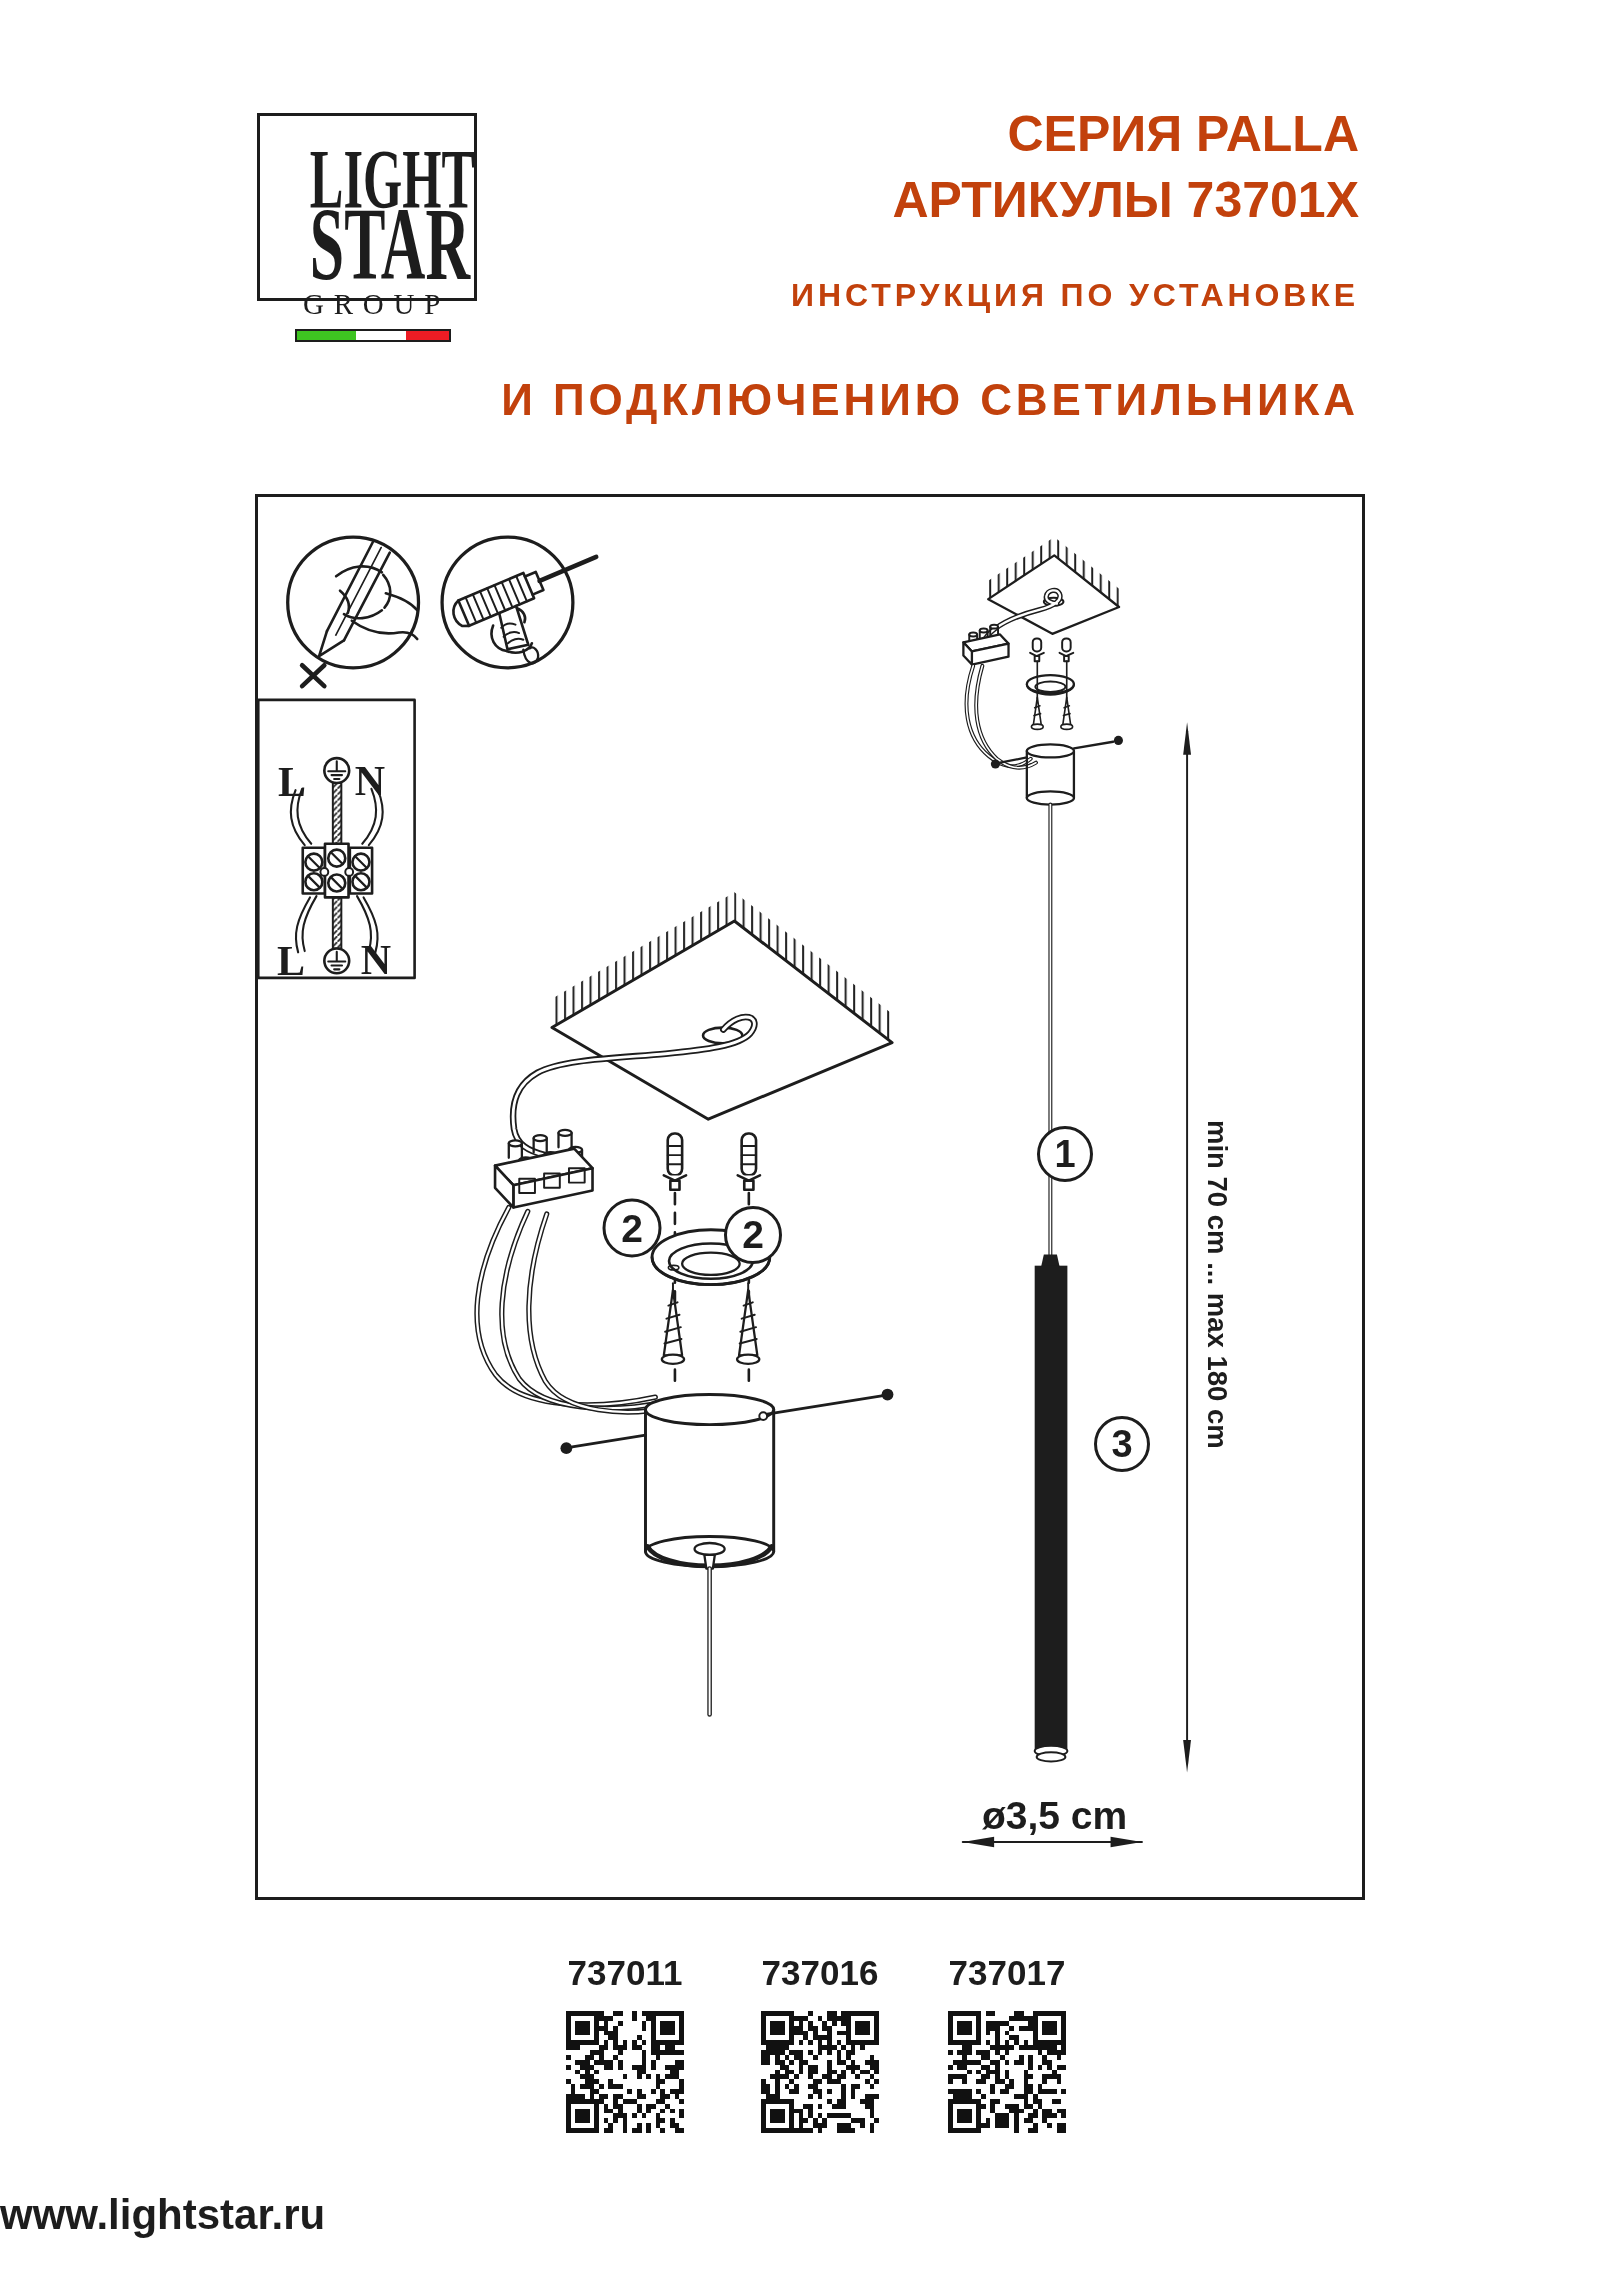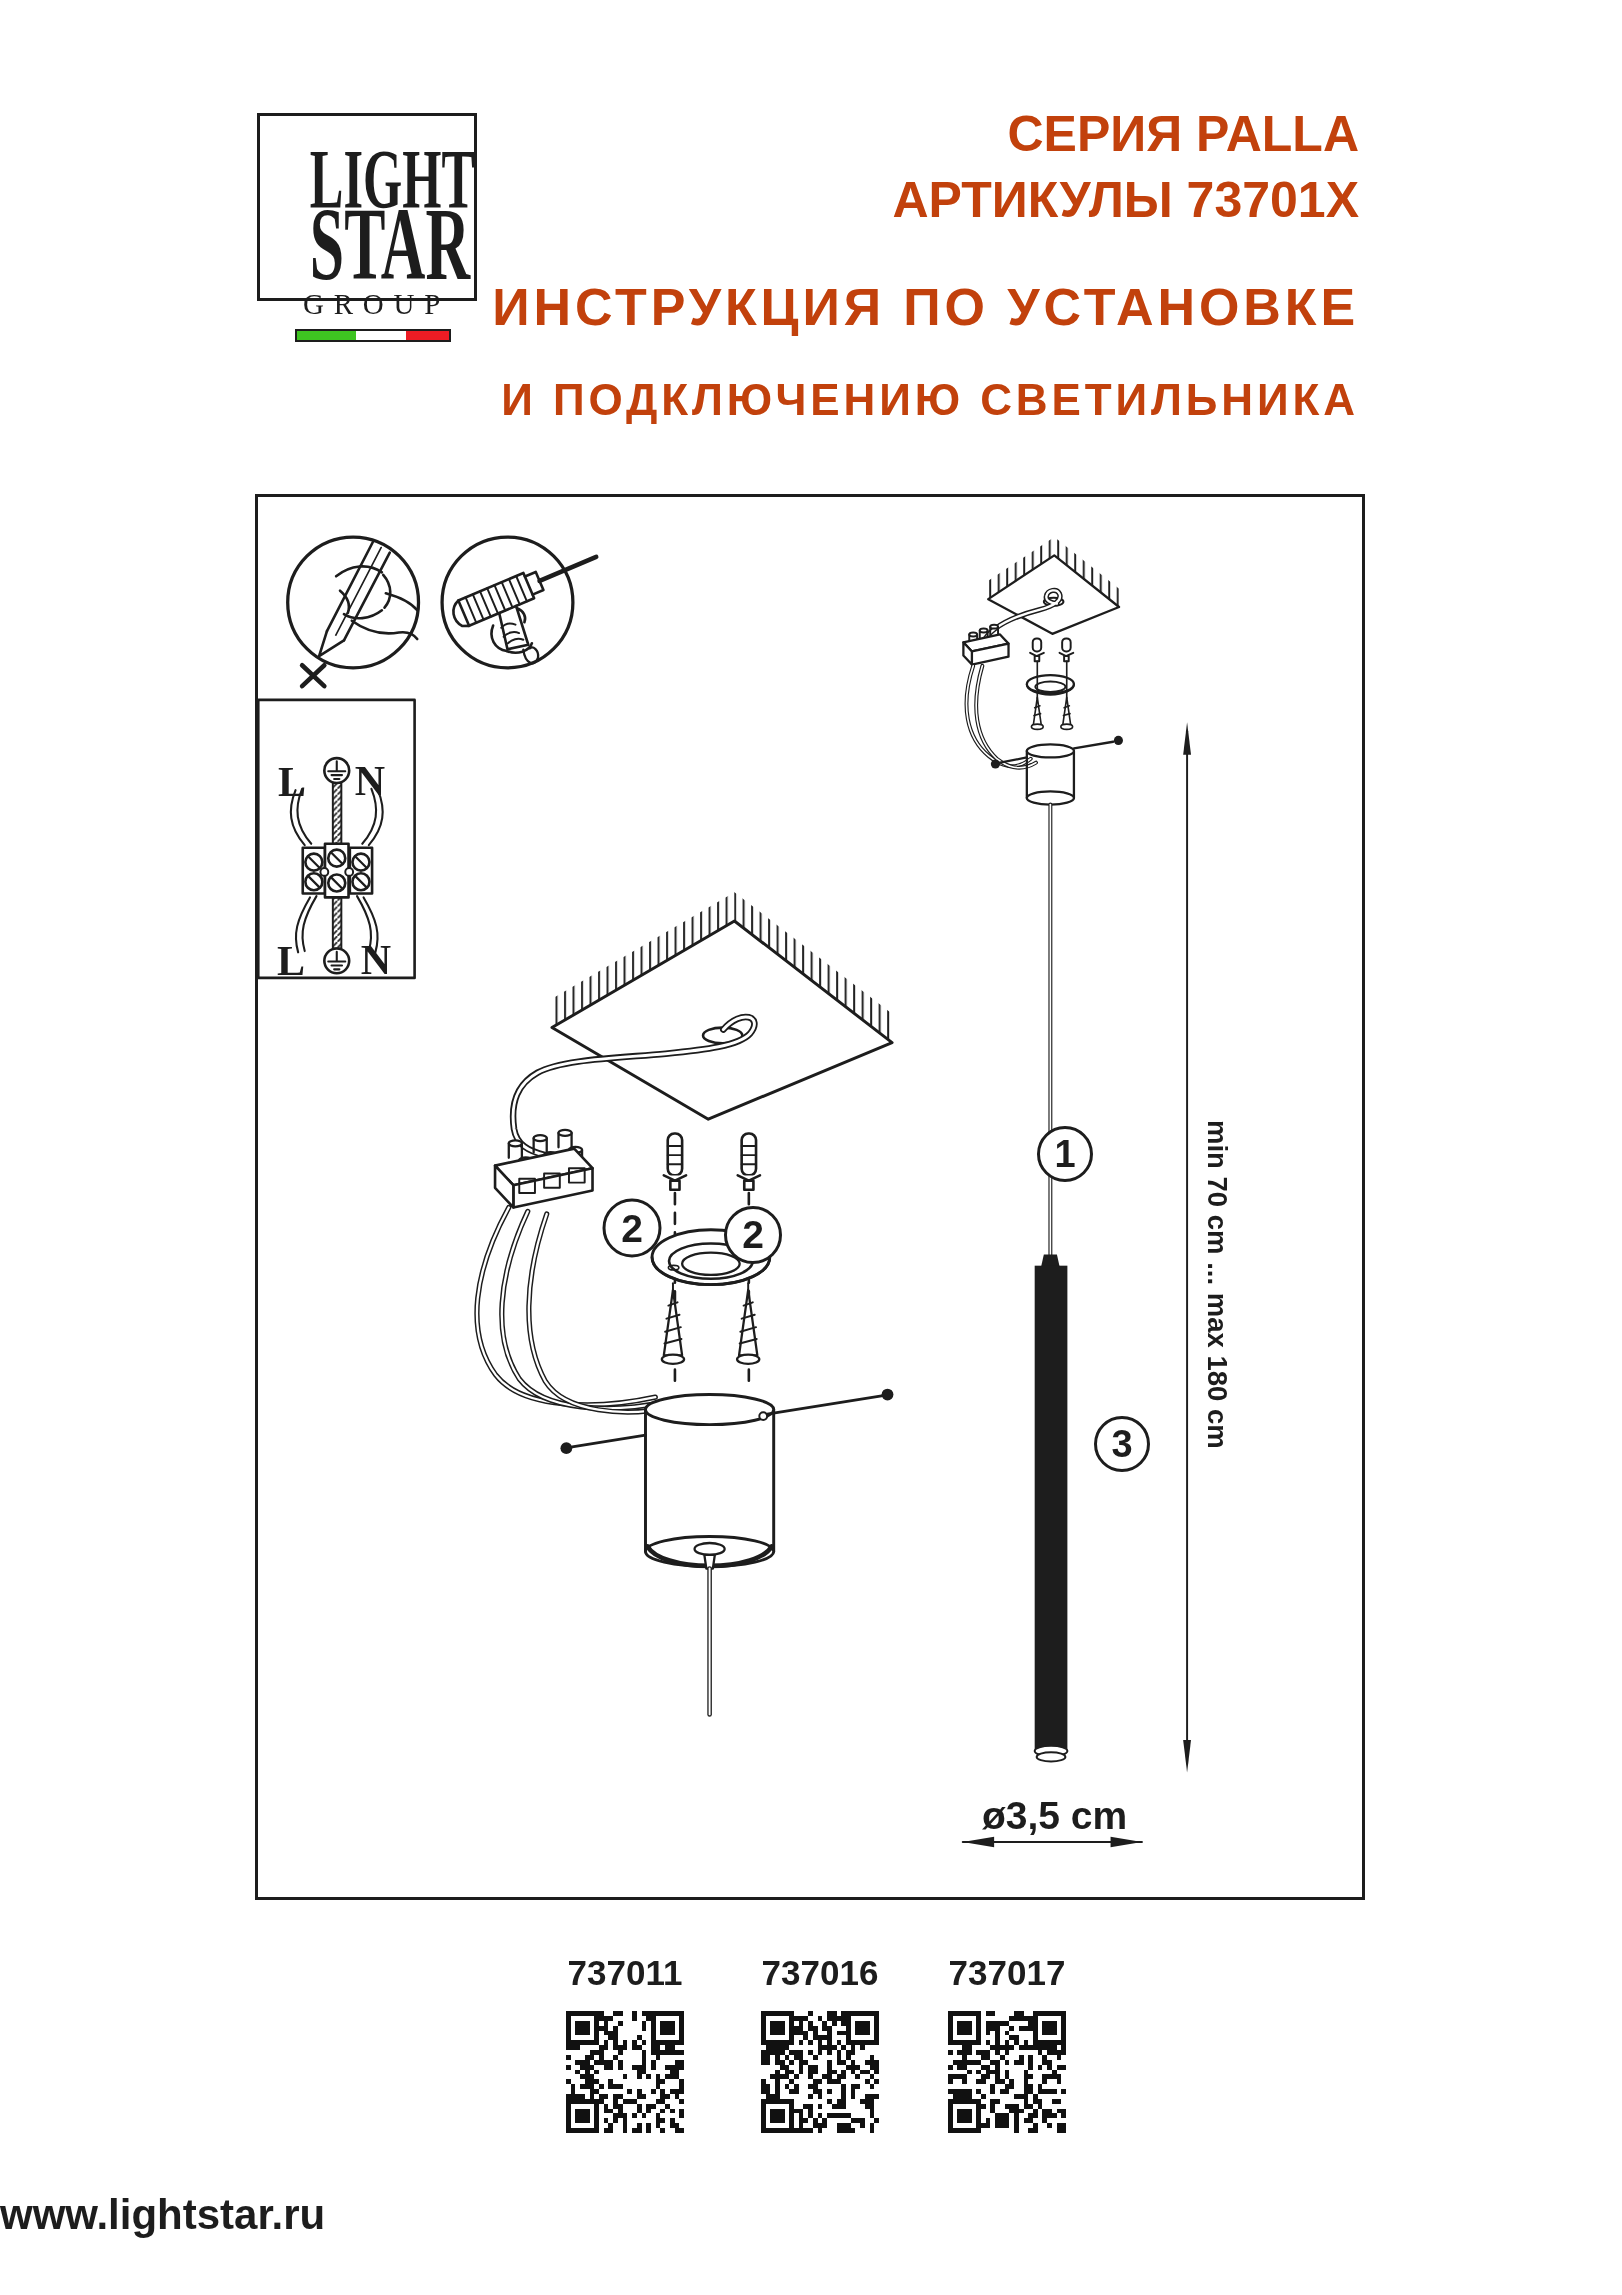--- a/index.html
+++ b/index.html
@@ -13,21 +13,21 @@
   .logo-l1{top:22px;font-size:84px;transform:scaleX(.60);}
   .logo-l2{top:77px;font-size:103px;transform:scaleX(.60);}
   .logo-l3{top:174px;font-family:Liberation Serif, serif;font-weight:400;font-size:29px;
            letter-spacing:9.8px;text-indent:5.2px;}
   .flag{left:35px;top:213px;width:152px;height:9.2px;border:2.6px solid #1d1d1d;display:flex;}
   .flag span{display:block;height:100%;}
   
   .ht{position:absolute;right:264px;white-space:nowrap;font-weight:bold;color:#c2410c;}
   .t-series{top:105px;font-size:50px;}
   .t-articles{top:171px;font-size:50px;}
-  .t-instr1{top:277px;font-size:52px;letter-spacing:3.9px;}
+  .t-instr1{top:277px;font-size:32px;letter-spacing:3.9px;}
   .t-instr2{top:335px;font-size:44px;letter-spacing:3.9px;margin-top:40px;}
   
   .main-box{left:255px;top:494px;width:1110px;height:1406px;border:3.3px solid #1d1d1d;box-sizing:border-box;}
   .main-box svg{position:absolute;left:-3.3px;top:-3.3px;}
   
   .circ{border:3.3px solid #1d1d1d;border-radius:50%;display:flex;align-items:center;justify-content:center;
         font-weight:bold;background:#fff;box-sizing:border-box;transform:translate(-50%,-50%);}
   .c-wiring{left:632px;top:1228px;width:59px;height:59px;font-size:39px;}
   .c-step1{left:1065px;top:1154px;width:56px;height:56px;font-size:38px;}
   .c-step2{left:753px;top:1235px;width:58px;height:58px;font-size:39px;}

